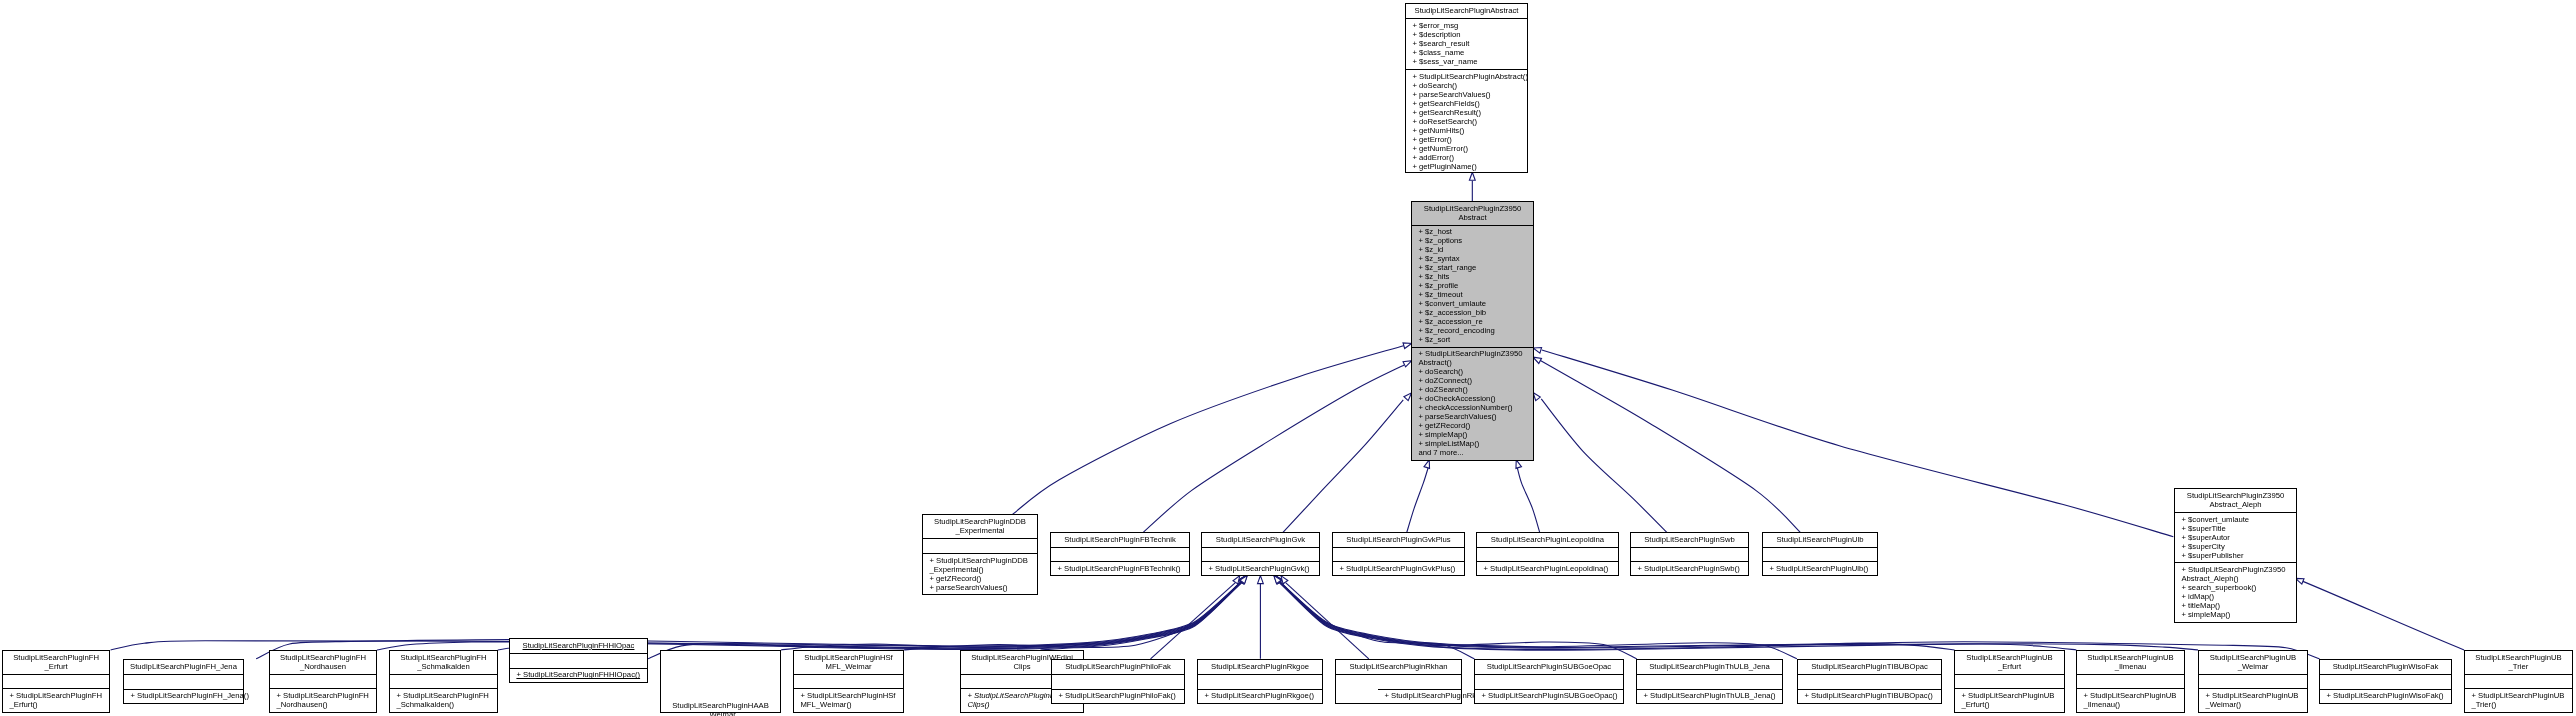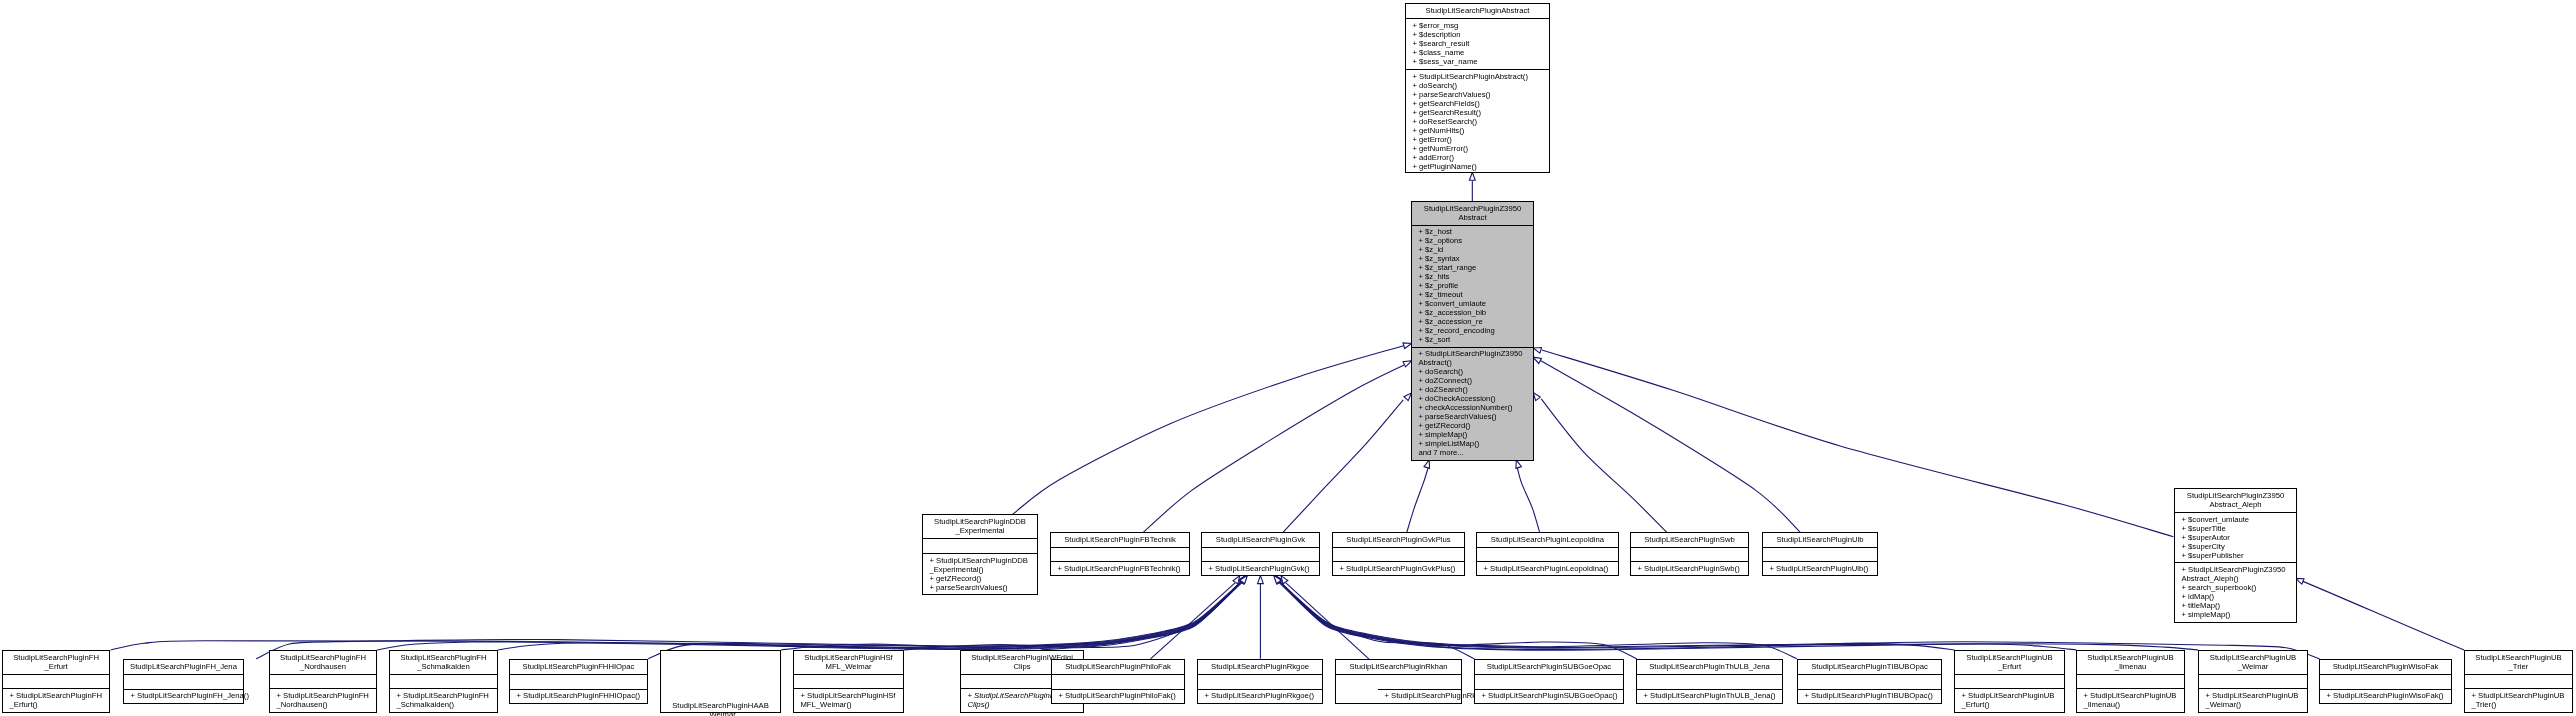--- a/index.html
+++ b/index.html
@@ -71,21 +71,21 @@
       <path d="M 3943.8 1166.5 C 3936.3 1165.9 3905.1 1162.6 3883.8 1161.4 C 3862.6 1160.2 3819.0 1157.6 3773.8 1156.9 C 3728.6 1156.2 3609.7 1154.7 3522.0 1155.5 C 3434.3 1156.3 3165.8 1161.6 3072.0 1163.0 C 2978.2 1164.4 2834.5 1167.2 2772.0 1167.0 C 2709.5 1166.7 2611.4 1163.7 2572.0 1161.0 C 2532.6 1158.2 2481.2 1149.7 2457.0 1145.0 C 2432.8 1140.2 2398.3 1135.6 2378.0 1123.0 C 2357.7 1110.4 2304.9 1054.3 2294.5 1044.5" fill="none" stroke="#191970" stroke-width="2"></path>
       <path d="M 0 0 L -14.4 5.2 L -14.4 -5.2 Z" fill="#ffffff" stroke="#191970" stroke-width="2" transform="translate(2285.5,1033) rotate(-128)"></path>
       <path d="M 4161.8 1182.4 C 4154.3 1179.9 4123.1 1165.6 4101.8 1162.5 C 4080.6 1159.5 4064.3 1159.4 3991.8 1158.0 C 3919.3 1156.7 3637.0 1151.6 3522.0 1151.7 C 3407.0 1151.9 3165.8 1157.8 3072.0 1159.2 C 2978.2 1160.7 2834.5 1163.5 2772.0 1163.2 C 2709.5 1163.0 2611.4 1160.0 2572.0 1157.2 C 2532.6 1154.5 2481.2 1146.0 2457.0 1141.2 C 2432.8 1136.5 2398.4 1131.3 2378.0 1119.2 C 2357.6 1107.1 2304.6 1053.8 2294.1 1044.5" fill="none" stroke="#191970" stroke-width="2"></path>
       <path d="M 0 0 L -14.4 5.2 L -14.4 -5.2 Z" fill="#ffffff" stroke="#191970" stroke-width="2" transform="translate(2285.1,1033) rotate(-128)"></path>
       <path d="M 2455.5 1182.4 L 2306.7 1046.0" fill="none" stroke="#191970" stroke-width="2"></path>
       <path d="M 0 0 L -14.4 5.2 L -14.4 -5.2 Z" fill="#ffffff" stroke="#191970" stroke-width="2" transform="translate(2297.7,1033) rotate(-125)"></path>
       <path d="M 4421.2 1166.5 C 4350.0 1138.0 4215.0 1078.0 4132.0 1043.4" fill="none" stroke="#191970" stroke-width="2"></path>
       <path d="M 0 0 L -14.4 5.2 L -14.4 -5.2 Z" fill="#ffffff" stroke="#191970" stroke-width="2" transform="translate(4118.6,1038) rotate(202)"></path>
     </svg>
   <div id="nodes">
-      <div class="node" style="left: 1405px; top: 2.8px; width: 145px; height: 170px;">
+      <div class="node" style="left: 1405px; top: 2.8px; width: 123px; height: 170px;">
         <div class="sec title-sec" style="height: 14px; padding-top: 1.9px;">
           <span class="ln">StudipLitSearchPluginAbstract</span>
         </div>
         <div class="sec attrs-sec sep" style="height: 51px; padding-top: 1.9px;">
           <span class="ln">+ $error_msg</span>
           <span class="ln">+ $description</span>
           <span class="ln">+ $search_result</span>
           <span class="ln">+ $class_name</span>
           <span class="ln">+ $sess_var_name</span>
         </div>
@@ -261,21 +261,21 @@
         <div class="sec title-sec" style="height: 22.6px; padding-top: 1.9px;">
           <span class="ln">StudipLitSearchPluginFH</span>
           <span class="ln">_Schmalkalden</span>
         </div>
         <div class="sec attrs-sec sep" style="height: 14.8px; padding-top: 1.9px;"></div>
         <div class="sec methods-sec sep" style="height: 24px; padding-top: 1.9px;">
           <span class="ln">+ StudipLitSearchPluginFH</span>
           <span class="ln">_Schmalkalden()</span>
         </div>
       </div>
-      <div class="node" style="left: 509px; top: 659px; width: 139px; height: 45px;">
+      <div class="node" style="left: 509px; top: 638px; width: 139px; height: 45px; text-decoration: underline;">
         <div class="sec title-sec" style="height: 14px; padding-top: 1.9px;">
           <span class="ln">StudipLitSearchPluginFHHIOpac</span>
         </div>
         <div class="sec attrs-sec sep" style="height: 14.5px; padding-top: 1.9px;"></div>
         <div class="sec methods-sec sep" style="height: 14.4px; padding-top: 1.9px;">
           <span class="ln">+ StudipLitSearchPluginFHHIOpac()</span>
         </div>
       </div>
       <div class="node" style="left: 660px; top: 650px; width: 121px; height: 63px;">
         <div class="sec title-sec" style="height: 22.6px; padding-top: 1.9px; margin-top: 48px;">

